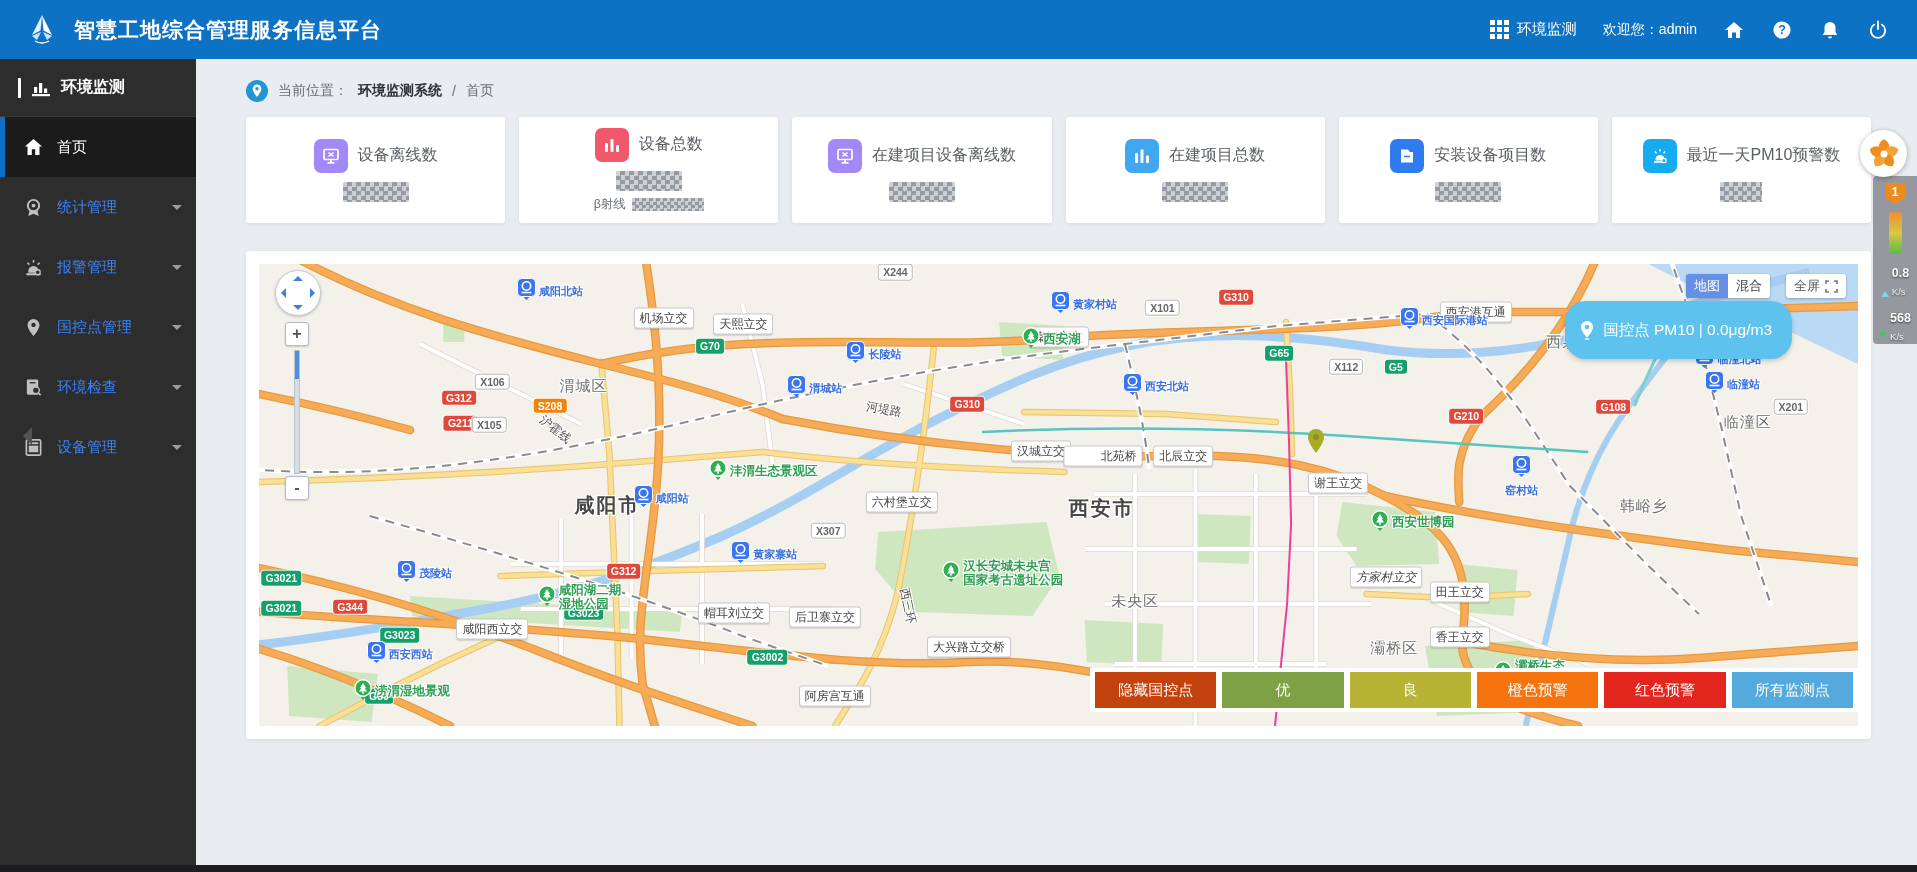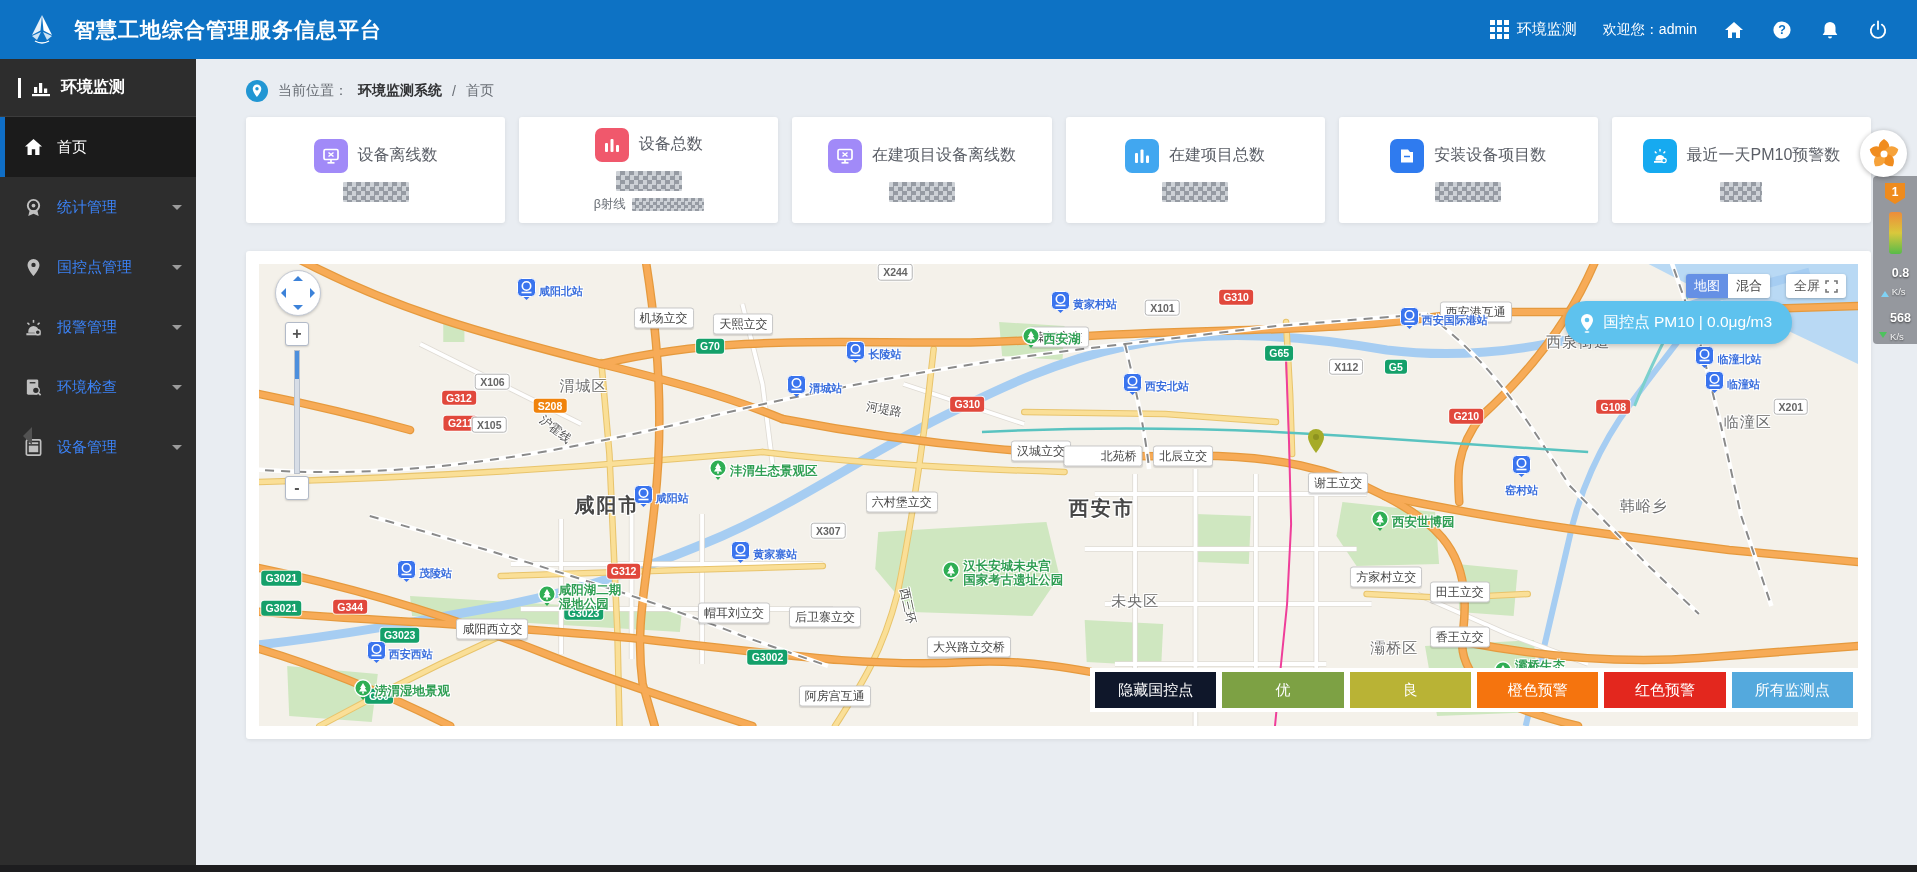--- a/index.html
+++ b/index.html
@@ -53,21 +53,21 @@
   .pan .w{left:5px;top:17px;border-right-color:#3c82d9;border-left-width:0}
   .pan .e{right:5px;top:17px;border-left-color:#3c82d9;border-right-width:0}
   .zbtn{position:absolute;left:26px;width:24px;height:24px;background:#fff;border:1px solid #b2bac8;border-radius:3px;color:#555;font-size:16px;font-weight:bold;text-align:center;line-height:21px;cursor:pointer;box-shadow:0 1px 2px rgba(0,0,0,.15)}
   .ztrack{position:absolute;left:35px;top:86px;width:6px;height:124px;background:#d7dde6;border:1px solid #b9c1cd}
   .zfill{width:100%;height:28px;background:#4c8fdd}
   .mtoggle{position:absolute;top:10px;right:88px;display:flex;border-radius:3px;overflow:hidden;box-shadow:0 1px 3px rgba(0,0,0,.25);cursor:pointer}
   .mtoggle span{width:42px;height:24px;font-size:13px;text-align:center;line-height:24px}
   .mtoggle .on{background:#6590e5;color:#fff}
   .mtoggle .off{background:#fff;color:#444}
   .fullbtn{position:absolute;top:10px;right:12px;height:24px;background:#fff;border-radius:3px;box-shadow:0 1px 3px rgba(0,0,0,.25);display:flex;align-items:center;gap:5px;padding:0 8px;font-size:13px;color:#555;cursor:pointer}
-  .pm-pill{position:absolute;top:37px;right:66px;height:43px;border-radius:21px;background:#5ec2ee;color:#fff;display:flex;align-items:center;gap:8px;padding:0 20px 0 14px;font-size:15.5px;box-shadow:0 2px 5px rgba(0,0,0,.2);cursor:pointer}
+  .pm-pill{position:absolute;top:37px;right:66px;height:58px;border-radius:21px;background:#5ec2ee;color:#fff;display:flex;align-items:center;gap:8px;padding:0 20px 0 14px;font-size:15.5px;box-shadow:0 2px 5px rgba(0,0,0,.2);cursor:pointer}
   .legend{position:absolute;right:0;bottom:14px;width:768px;background:#fff;display:flex;gap:6px;padding:4px 5px}
   .legend-btn{flex:1;height:36px;color:#fff;font-size:15px;text-align:center;line-height:36px;cursor:pointer;white-space:nowrap}
   .alarm{margin-top:44px;background:#fff;border-radius:3px 3px 0 0;height:44px;display:flex;align-items:center;padding:0 20px}
   .alarm-bar{width:4px;height:17px;background:#e02b20;margin-right:9px}
   .alarm-title{font-size:15.5px;font-weight:bold;color:#303133}
   .alarm-more{margin-left:auto;font-size:13.5px;color:#3f9fe0;cursor:pointer}
   .bottom-strip{position:absolute;left:0;bottom:0;width:100%;height:7px;background:#1d1d1f;z-index:40}
   .ball{position:absolute;right:10px;top:130px;width:47px;height:47px;border-radius:50%;background:#fff;box-shadow:0 1px 5px rgba(0,0,0,.3);display:flex;align-items:center;justify-content:center;z-index:50;cursor:pointer}
   .netpanel{position:absolute;right:0;top:176px;width:44px;height:168px;background:rgba(125,128,134,.78);border-radius:4px 0 0 4px;z-index:45;display:flex;flex-direction:column;align-items:center;padding-top:7px}
   .nshield{width:20px;height:22px;background:#ef8b1d;clip-path:polygon(0 0,100% 0,100% 70%,50% 100%,0 70%);color:#fff;font-size:12px;font-weight:bold;text-align:center;line-height:18px}
@@ -161,38 +161,38 @@
     <svg width="19" height="19" viewBox="0 0 20 20">
         <circle cx="10" cy="8" r="6" fill="none" stroke="#c0c0c0" stroke-width="2"></circle>
         <circle cx="10" cy="8" r="2" fill="#c0c0c0"></circle>
         <path d="M6 13 L4.5 19 L10 16.5 L15.5 19 L14 13" fill="#c0c0c0"></path>
       </svg>
     <span>统计管理</span>
     <span class="caret"></span>
   </div>
   <div class="sb-item">
     <svg width="19" height="19" viewBox="0 0 20 20">
-        <path d="M10 1 a6.3 6.3 0 0 1 6.3 6.3 C16.3 12 10 19 10 19 S3.7 12 3.7 7.3 A6.3 6.3 0 0 1 10 1 Z" fill="#c0c0c0"></path>
-        <circle cx="10" cy="7.3" r="2.3" fill="#2d2d2d"></circle>
-      </svg>
-    <span>国控点管理</span>
-    <span class="caret"></span>
-  </div>
-  <div class="sb-item">
-    <svg width="19" height="19" viewBox="0 0 20 20">
         <path d="M4.5 14 a5.5 5.5 0 0 1 11 0 V15.5 H4.5 Z" fill="#c0c0c0"></path>
         <rect x="2.5" y="16" width="15" height="2.2" fill="#c0c0c0"></rect>
         <g stroke="#c0c0c0" stroke-width="1.6">
           <line x1="10" y1="2" x2="10" y2="5"></line>
           <line x1="3.6" y1="5" x2="5.7" y2="7"></line>
           <line x1="16.4" y1="5" x2="14.3" y2="7"></line>
         </g>
         <circle cx="14.5" cy="15" r="2.6" fill="#2d2d2d" stroke="#c0c0c0" stroke-width="1.4"></circle>
       </svg>
     <span>报警管理</span>
+    <span class="caret"></span>
+  </div>
+  <div class="sb-item">
+    <svg width="19" height="19" viewBox="0 0 20 20">
+        <path d="M10 1 a6.3 6.3 0 0 1 6.3 6.3 C16.3 12 10 19 10 19 S3.7 12 3.7 7.3 A6.3 6.3 0 0 1 10 1 Z" fill="#c0c0c0"></path>
+        <circle cx="10" cy="7.3" r="2.3" fill="#2d2d2d"></circle>
+      </svg>
+    <span>国控点管理</span>
     <span class="caret"></span>
   </div>
   <div class="sb-item">
     <svg width="19" height="19" viewBox="0 0 20 20">
         <rect x="3" y="1.5" width="12" height="16" rx="1.5" fill="#c0c0c0"></rect>
         <line x1="6" y1="5" x2="12" y2="5" stroke="#2d2d2d" stroke-width="1.4"></line>
         <circle cx="12.5" cy="13" r="3.6" fill="#2d2d2d" stroke="#c0c0c0" stroke-width="1.5"></circle>
         <line x1="15" y1="15.6" x2="17.5" y2="18" stroke="#c0c0c0" stroke-width="1.8"></line>
       </svg>
     <span>环境检查</span>
@@ -462,21 +462,21 @@
           <div class="lbl lbl-road" style="left: 39.1%; top: 31.7%; transform: translate(-50%, -50%) rotate(10deg);">河堤路</div>
           <div class="lbl lbl-road" style="left: 18.5%; top: 36%; transform: translate(-50%, -50%) rotate(38deg);">沪霍线</div>
           <div class="chip" style="left: 25.3%; top: 11.6%;">机场立交</div>
           <div class="chip" style="left: 30.3%; top: 12.9%;">天熙立交</div>
           <div class="chip" style="left: 50%; top: 15.7%;">秦汉立交</div>
           <div class="chip" style="left: 76.1%; top: 10.3%;">西安港互通</div>
           <div class="chip" style="left: 48.9%; top: 40.5%;">汉城立交</div>
           <div class="chip" style="left: 52.8%; top: 41.5%; padding-left: 36px;">北苑桥</div>
           <div class="chip" style="left: 57.8%; top: 41.5%;">北辰立交</div>
           <div class="chip" style="left: 67.5%; top: 47.4%;">谢王立交</div>
-          <div class="chip" style="left: 70.5%; top: 67.8%;">方家村立交</div>
+          <div class="chip" style="left: 70.5%; top: 67.8%; font-style: italic;">方家村立交</div>
           <div class="chip" style="left: 75.1%; top: 70.9%;">田王立交</div>
           <div class="chip" style="left: 75.1%; top: 80.7%;">香王立交</div>
           <div class="chip" style="left: 29.7%; top: 75.5%;">帽耳刘立交</div>
           <div class="chip" style="left: 35.4%; top: 76.3%;">后卫寨立交</div>
           <div class="chip" style="left: 44.4%; top: 83%;">大兴路立交桥</div>
           <div class="chip" style="left: 40.2%; top: 51.5%;">六村堡立交</div>
           <div class="chip" style="left: 14.6%; top: 79.1%;">咸阳西立交</div>
           <div class="chip" style="left: 36%; top: 93.6%;">阿房宫互通</div>
           <div class="shield shield-red" style="left: 12.5%; top: 28.9%;">G312</div>
           <div class="shield shield-red" style="left: 22.8%; top: 66.5%;">G312</div>
@@ -735,21 +735,21 @@
       <div class="pm-pill">
         <svg width="16" height="20" viewBox="0 0 16 20">
             <path d="M8 1 a6 6 0 0 1 6 6 C14 11.5 8 17.5 8 17.5 S2 11.5 2 7 A6 6 0 0 1 8 1 Z" fill="#fff"></path>
             <circle cx="8" cy="7" r="2.3" fill="#5ec2ee"></circle>
             <ellipse cx="8" cy="19" rx="2.5" ry="0.9" fill="#fff" opacity=".8"></ellipse>
           </svg>
         <span>国控点 PM10 | 0.0μg/m3</span>
       </div>
 
       <div class="legend">
-        <div class="legend-btn" style="background: #0f172a;">隐藏国控点</div>
+        <div class="legend-btn" style="background: #c2410c;">隐藏国控点</div>
         <div class="legend-btn" style="background: rgb(125, 161, 68);">优</div>
         <div class="legend-btn" style="background: rgb(185, 179, 53);">良</div>
         <div class="legend-btn" style="background: rgb(245, 116, 14);">橙色预警</div>
         <div class="legend-btn" style="background: rgb(227, 39, 30);">红色预警</div>
         <div class="legend-btn" style="background: rgb(84, 169, 221);">所有监测点</div>
       </div>
     </div>
   </div>
 
 </div>

